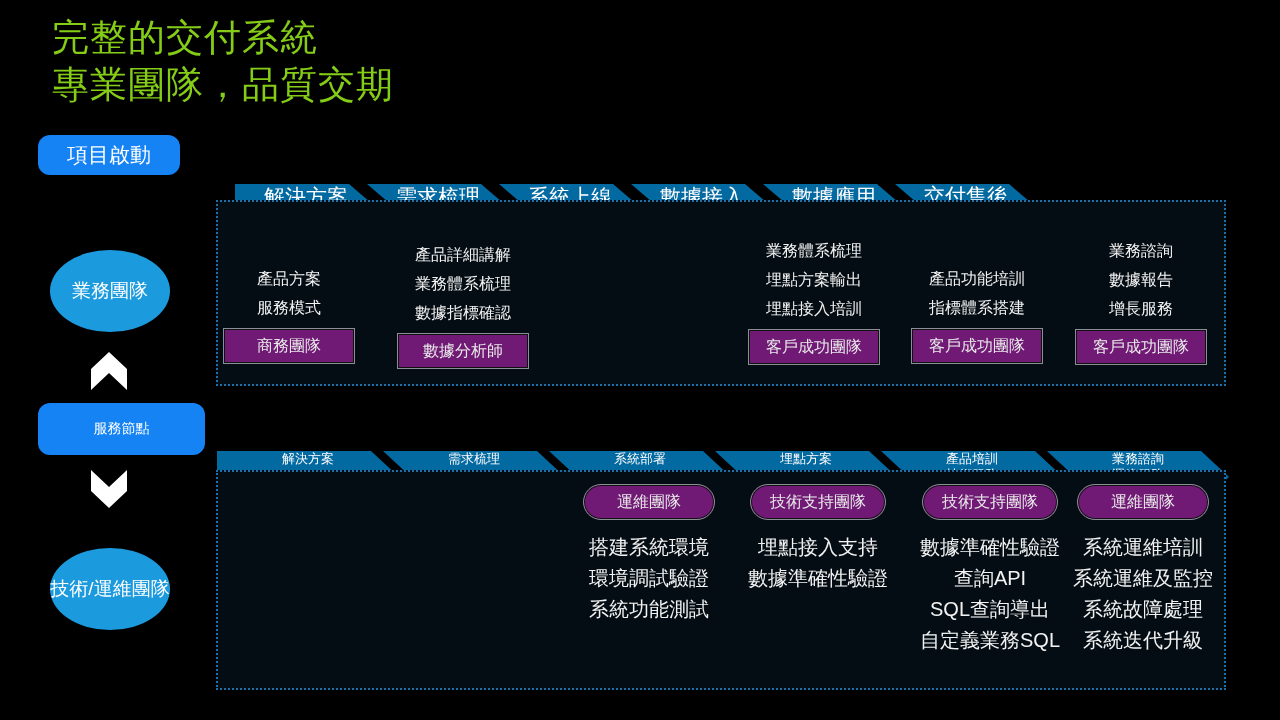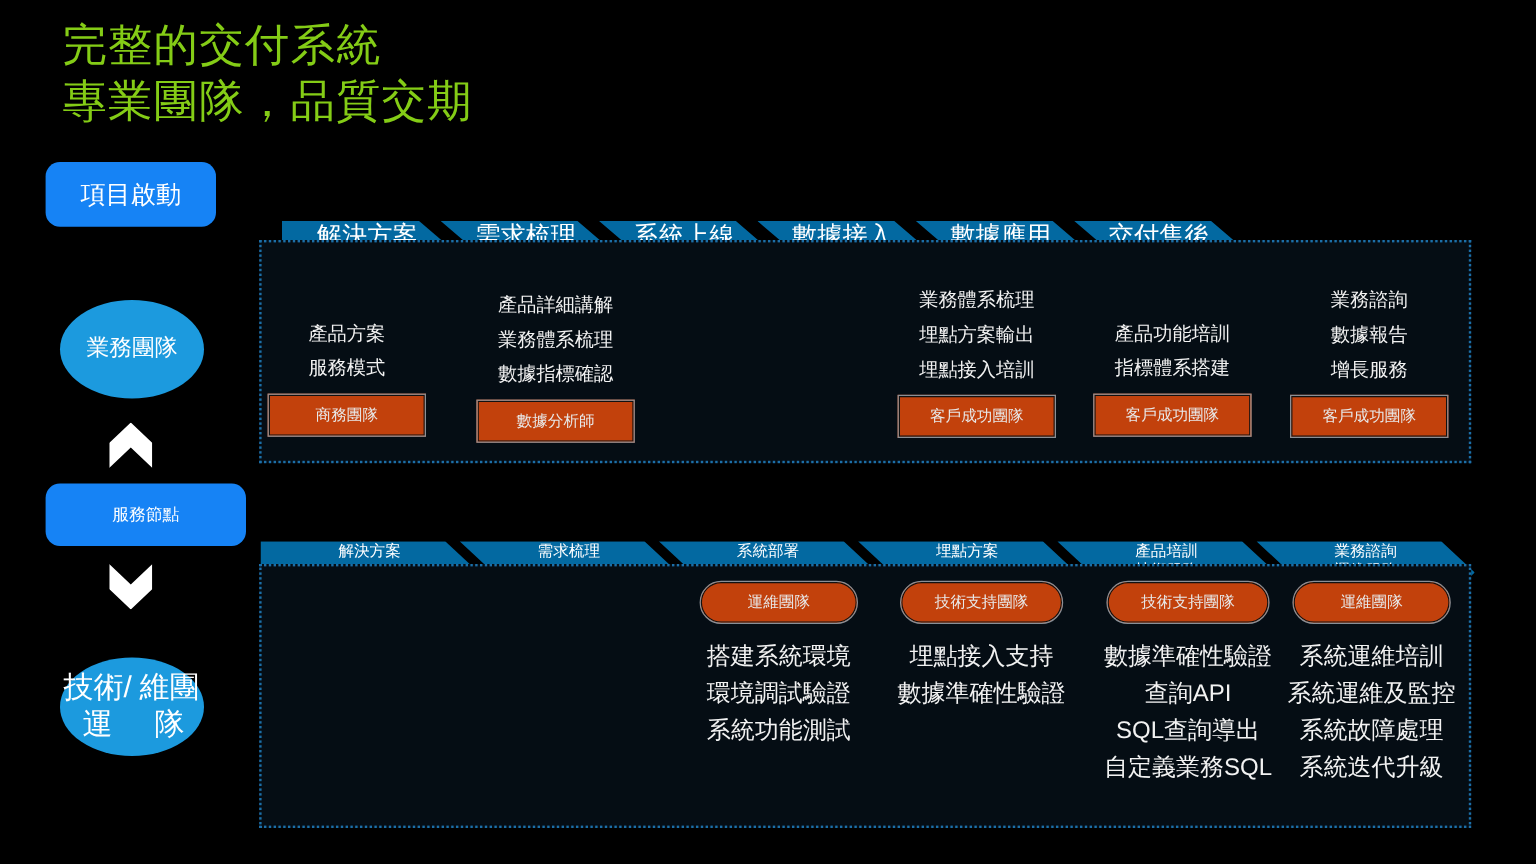--- a/index.html
+++ b/index.html
@@ -13,31 +13,31 @@
   
   #title-block{position:absolute;left:52px;top:14px;}
   .title-line{font-size:37px;line-height:47px;color:#84cc16;letter-spacing:1px;white-space:nowrap;}
 
   
   .pill{
     position:absolute;background:#1683f5;border-radius:12px;
     display:flex;align-items:center;justify-content:center;color:#fff;
     box-shadow:0 2px 6px rgba(0,0,0,.6);
   }
-  #start-pill{left:38px;top:135px;width:142px;height:54px;font-size:21px;}
+  #start-pill{left:38px;top:135px;width:142px;height:40px;font-size:21px;}
   #service-node-pill{left:38px;top:403px;width:167px;height:52px;font-size:14px;}
 
   
   .ellipse{
     position:absolute;background:#1c9ade;border-radius:50%;
     display:flex;flex-direction:row;align-items:center;justify-content:center;
     color:#fff;line-height:1.25;text-align:center;
   }
   #business-team-ellipse{left:50px;top:250px;width:120px;height:82px;font-size:19px;}
-  #tech-team-ellipse{left:50px;top:548px;width:120px;height:82px;font-size:25px;}
+  #tech-team-ellipse{left:50px;top:548px;width:120px;height:82px;font-size:19px;}
 
   
   .arrow{position:absolute;width:36px;height:38px;background:#fff;}
   #arrow-up{left:91px;top:352px;
     clip-path:polygon(50% 0%,100% 45%,100% 100%,50% 55%,0% 100%,0% 45%);}
   #arrow-down{left:91px;top:470px;
     clip-path:polygon(0% 0%,50% 45%,100% 0%,100% 55%,50% 100%,0% 55%);}
 
   
   .chev-band{position:absolute;display:flex;}
@@ -61,22 +61,22 @@
   .dotted-panel{
     position:absolute;border:2px dotted #1c6fa8;background:#050d14;
   }
   #business-panel{left:216px;top:200px;width:1006px;height:182px;}
   #tech-panel{left:216px;top:470px;width:1006px;height:216px;}
 
   
   .col{position:absolute;text-align:center;}
   .col .task{font-size:16px;line-height:29px;color:#f2f2f2;white-space:nowrap;}
   .role-box{
-    margin:6px auto 0;border:1px solid #8a8f96;background:#c2410c;
-    color:#e8e8e8;font-size:13px;height:34px;line-height:34px;
+    margin:6px auto 0;border:1px solid #8a8f96;background:#701a75;
+    color:#e8e8e8;font-size:16px;height:34px;line-height:34px;
     box-shadow:inset 0 0 0 1px #111;white-space:nowrap;
   }
 
   
   #biz-col-1{left:216px;top:264px;width:146px;}
   #biz-col-2{left:390px;top:240px;width:146px;}
   #biz-col-3{left:741px;top:236px;width:146px;}
   #biz-col-4{left:904px;top:264px;width:146px;}
   #biz-col-5{left:1068px;top:236px;width:146px;}
   #biz-col-1 .role-box,#biz-col-2 .role-box,#biz-col-3 .role-box,

